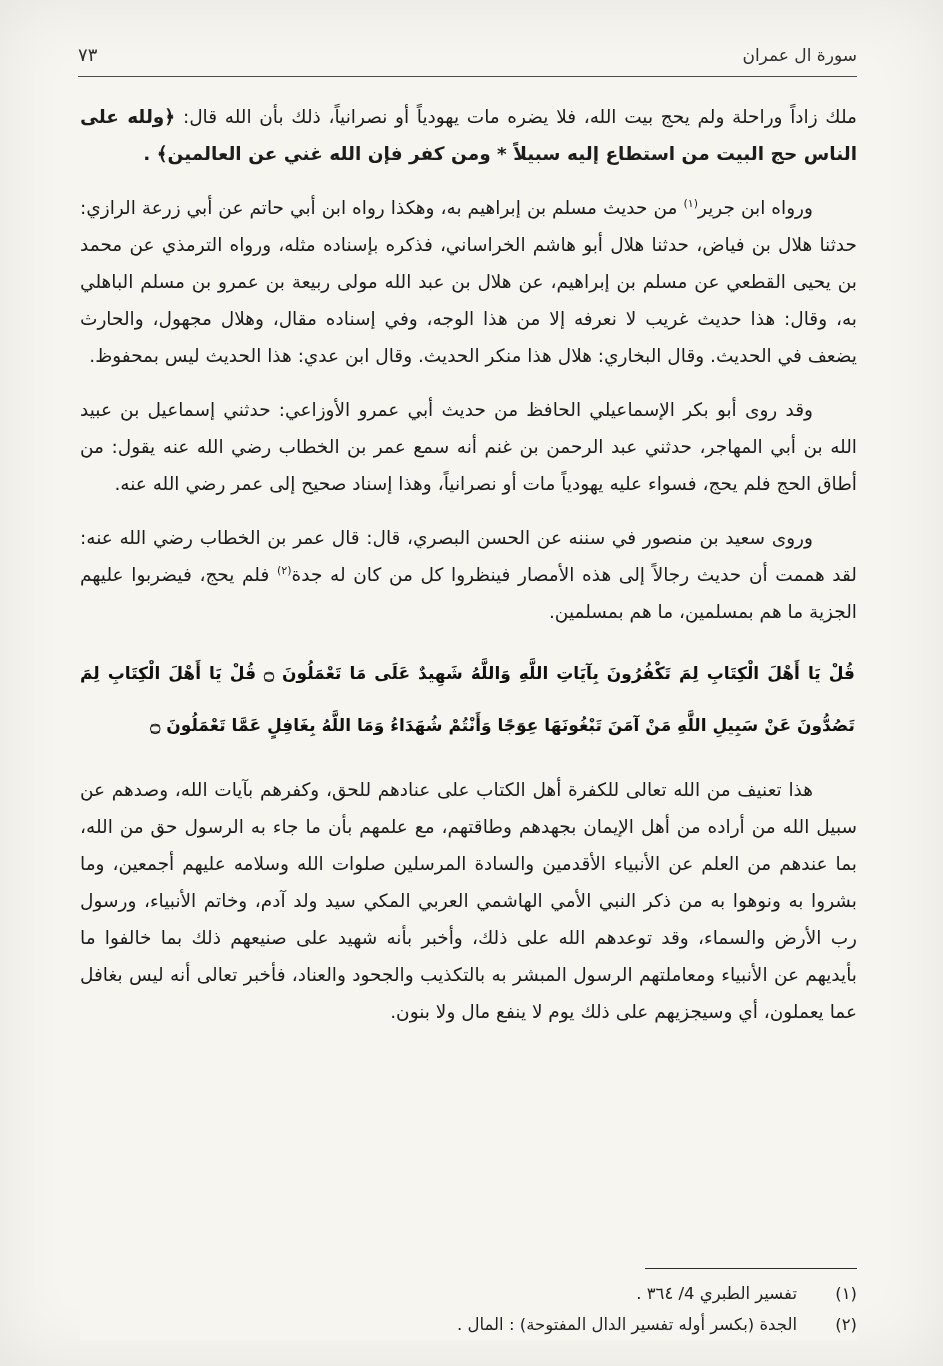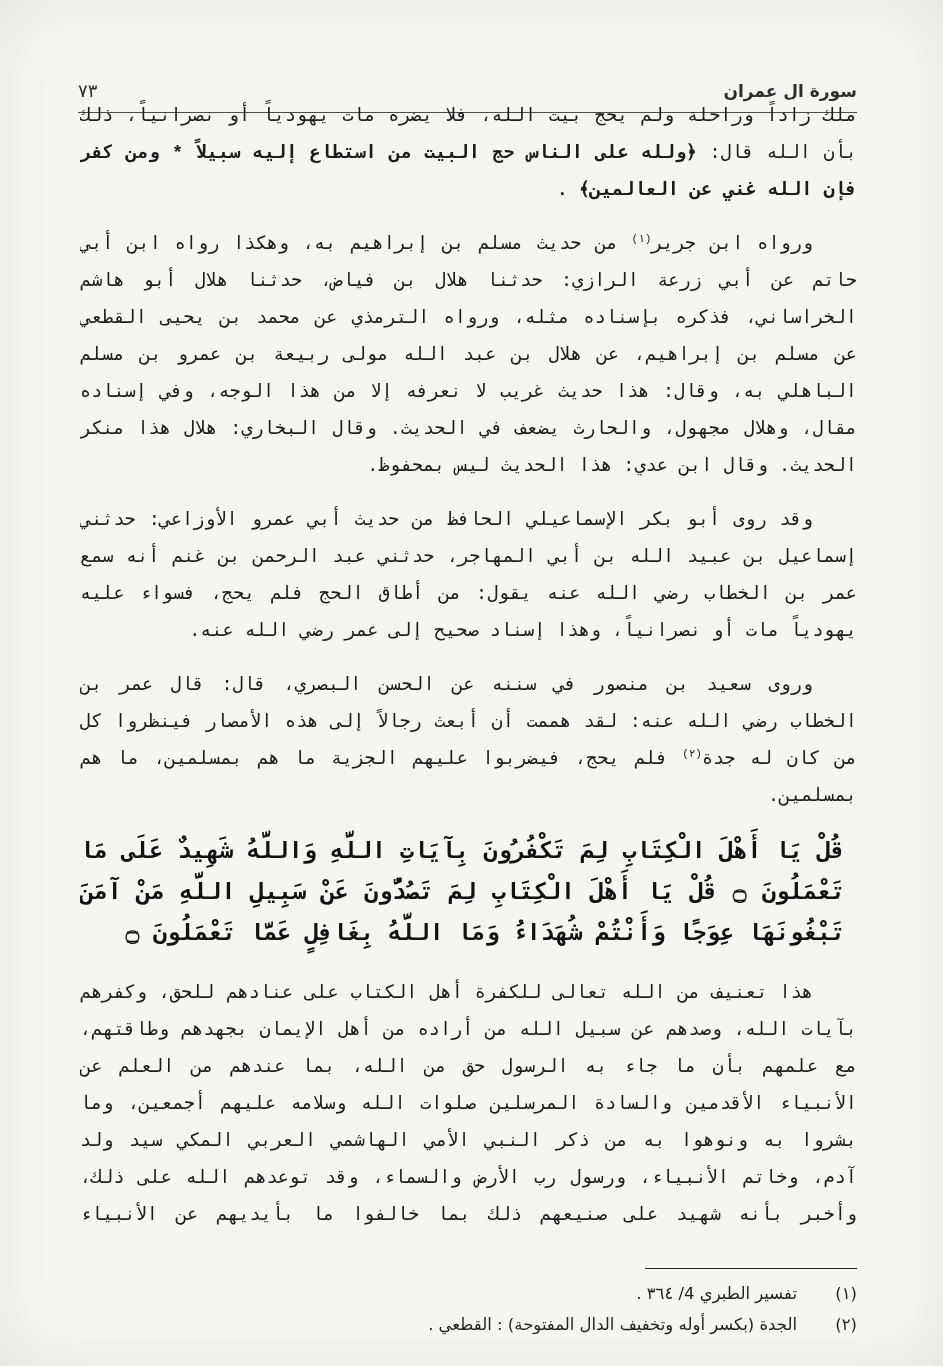--- a/index.html
+++ b/index.html
@@ -26,50 +26,49 @@
     right: 86px;
     left: 78px;
     display: flex;
     justify-content: space-between;
     align-items: flex-end;
     font-size: 17px;
     color: #2e2e2e;
     border-bottom: 1px solid #4c4c4c;
     padding-bottom: 11px;
   }
-  .running-title { letter-spacing: 1px; font-weight: bold; }
-  .page-number { font-size: 18px; margin-top: 36px; }
+  .running-title { letter-spacing: 1px; }
+  .page-number { font-size: 18px; }
   .content {
     position: absolute;
     top: 98px;
     right: 86px;
     left: 80px;
     bottom: 128px;
     overflow: hidden;
     font-size: 18.5px;
     line-height: 37px;
     text-align: justify;
-    font-family: Liberation Mono, monospace;
   }
   .para {
     margin: 0 0 17px 0;
     text-indent: 44px;
   }
   .para.no-indent { text-indent: 0; }
   .quran-inline { font-weight: bold; }
   .fn-ref {
     font-size: 11px;
     vertical-align: 7px;
     line-height: 0;
   }
   .quran-block {
     font-weight: bold;
-    font-size: 23px;
-    line-height: 41px;
-    margin: 8px 12px 20px 0;
+    font-size: 17px;
+    line-height: 52px;
+    margin: 8px 2px 20px 0;
     text-align: justify;
     color: #111;
   }
   .footnotes {
     position: absolute;
     bottom: 26px;
     right: 86px;
     left: 80px;
     font-size: 16.5px;
     line-height: 31px;
@@ -104,37 +103,37 @@
       <span>ملك زاداً وراحلة ولم يحج بيت الله، فلا يضره مات يهودياً أو نصرانياً، ذلك بأن الله قال: </span><span class="quran-inline">﴿ولله على الناس حج البيت من استطاع إليه سبيلاً * ومن كفر فإن الله غني عن العالمين﴾ .</span>
     </p>
 
     <p class="para">
       <span>ورواه ابن جرير</span><span class="fn-ref">(١)</span><span> من حديث مسلم بن إبراهيم به، وهكذا رواه ابن أبي حاتم عن أبي زرعة الرازي: حدثنا هلال بن فياض، حدثنا هلال أبو هاشم الخراساني، فذكره بإسناده مثله، ورواه الترمذي عن محمد بن يحيى القطعي عن مسلم بن إبراهيم، عن هلال بن عبد الله مولى ربيعة بن عمرو بن مسلم الباهلي به، وقال: هذا حديث غريب لا نعرفه إلا من هذا الوجه، وفي إسناده مقال، وهلال مجهول، والحارث يضعف في الحديث. وقال البخاري: هلال هذا منكر الحديث. وقال ابن عدي: هذا الحديث ليس بمحفوظ.</span>
     </p>
 
     <p class="para">وقد روى أبو بكر الإسماعيلي الحافظ من حديث أبي عمرو الأوزاعي: حدثني إسماعيل بن عبيد الله بن أبي المهاجر، حدثني عبد الرحمن بن غنم أنه سمع عمر بن الخطاب رضي الله عنه يقول: من أطاق الحج فلم يحج، فسواء عليه يهودياً مات أو نصرانياً، وهذا إسناد صحيح إلى عمر رضي الله عنه.</p>
 
     <p class="para">
-      <span>وروى سعيد بن منصور في سننه عن الحسن البصري، قال: قال عمر بن الخطاب رضي الله عنه: لقد هممت أن أبعث رجالاً إلى هذه الأمصار فينظروا كل من كان له جدة</span><span class="fn-ref">(٢)</span><span> فلم يحج، فيضربوا عليهم الجزية ما هم بمسلمين، ما هم بمسلمين.</span>
+      <span>وروى سعيد بن منصور في سننه عن الحسن البصري، قال: قال عمر بن الخطاب رضي الله عنه: لقد هممت أن حديث رجالاً إلى هذه الأمصار فينظروا كل من كان له جدة</span><span class="fn-ref">(٢)</span><span> فلم يحج، فيضربوا عليهم الجزية ما هم بمسلمين، ما هم بمسلمين.</span>
     </p>
 
     <div class="quran-block">قُلْ يَا أَهْلَ الْكِتَابِ لِمَ تَكْفُرُونَ بِآيَاتِ اللَّهِ وَاللَّهُ شَهِيدٌ عَلَى مَا تَعْمَلُونَ ۝ قُلْ يَا أَهْلَ الْكِتَابِ لِمَ تَصُدُّونَ عَنْ سَبِيلِ اللَّهِ مَنْ آمَنَ تَبْغُونَهَا عِوَجًا وَأَنْتُمْ شُهَدَاءُ وَمَا اللَّهُ بِغَافِلٍ عَمَّا تَعْمَلُونَ ۝</div>
 
     <p class="para">هذا تعنيف من الله تعالى للكفرة أهل الكتاب على عنادهم للحق، وكفرهم بآيات الله، وصدهم عن سبيل الله من أراده من أهل الإيمان بجهدهم وطاقتهم، مع علمهم بأن ما جاء به الرسول حق من الله، بما عندهم من العلم عن الأنبياء الأقدمين والسادة المرسلين صلوات الله وسلامه عليهم أجمعين، وما بشروا به ونوهوا به من ذكر النبي الأمي الهاشمي العربي المكي سيد ولد آدم، وخاتم الأنبياء، ورسول رب الأرض والسماء، وقد توعدهم الله على ذلك، وأخبر بأنه شهيد على صنيعهم ذلك بما خالفوا ما بأيديهم عن الأنبياء ومعاملتهم الرسول المبشر به بالتكذيب والجحود والعناد، فأخبر تعالى أنه ليس بغافل عما يعملون، أي وسيجزيهم على ذلك يوم لا ينفع مال ولا بنون.</p>
 
 
   </main>
 
   <footer class="footnotes">
     <div class="fn-rule"></div>
 
     <div class="fn-item">
       <span class="fn-num">(١)</span>
       <span class="fn-text">تفسير الطبري 4/ ٣٦٤ .</span>
     </div>
 
     <div class="fn-item">
       <span class="fn-num">(٢)</span>
-      <span class="fn-text">الجدة (بكسر أوله وتخفيف الدال المفتوحة) : القطعي .</span>
+      <span class="fn-text">الجدة (بكسر أوله تفسير الدال المفتوحة) : المال .</span>
     </div>
   </footer>
 
 </div>
 
 </body></html>

